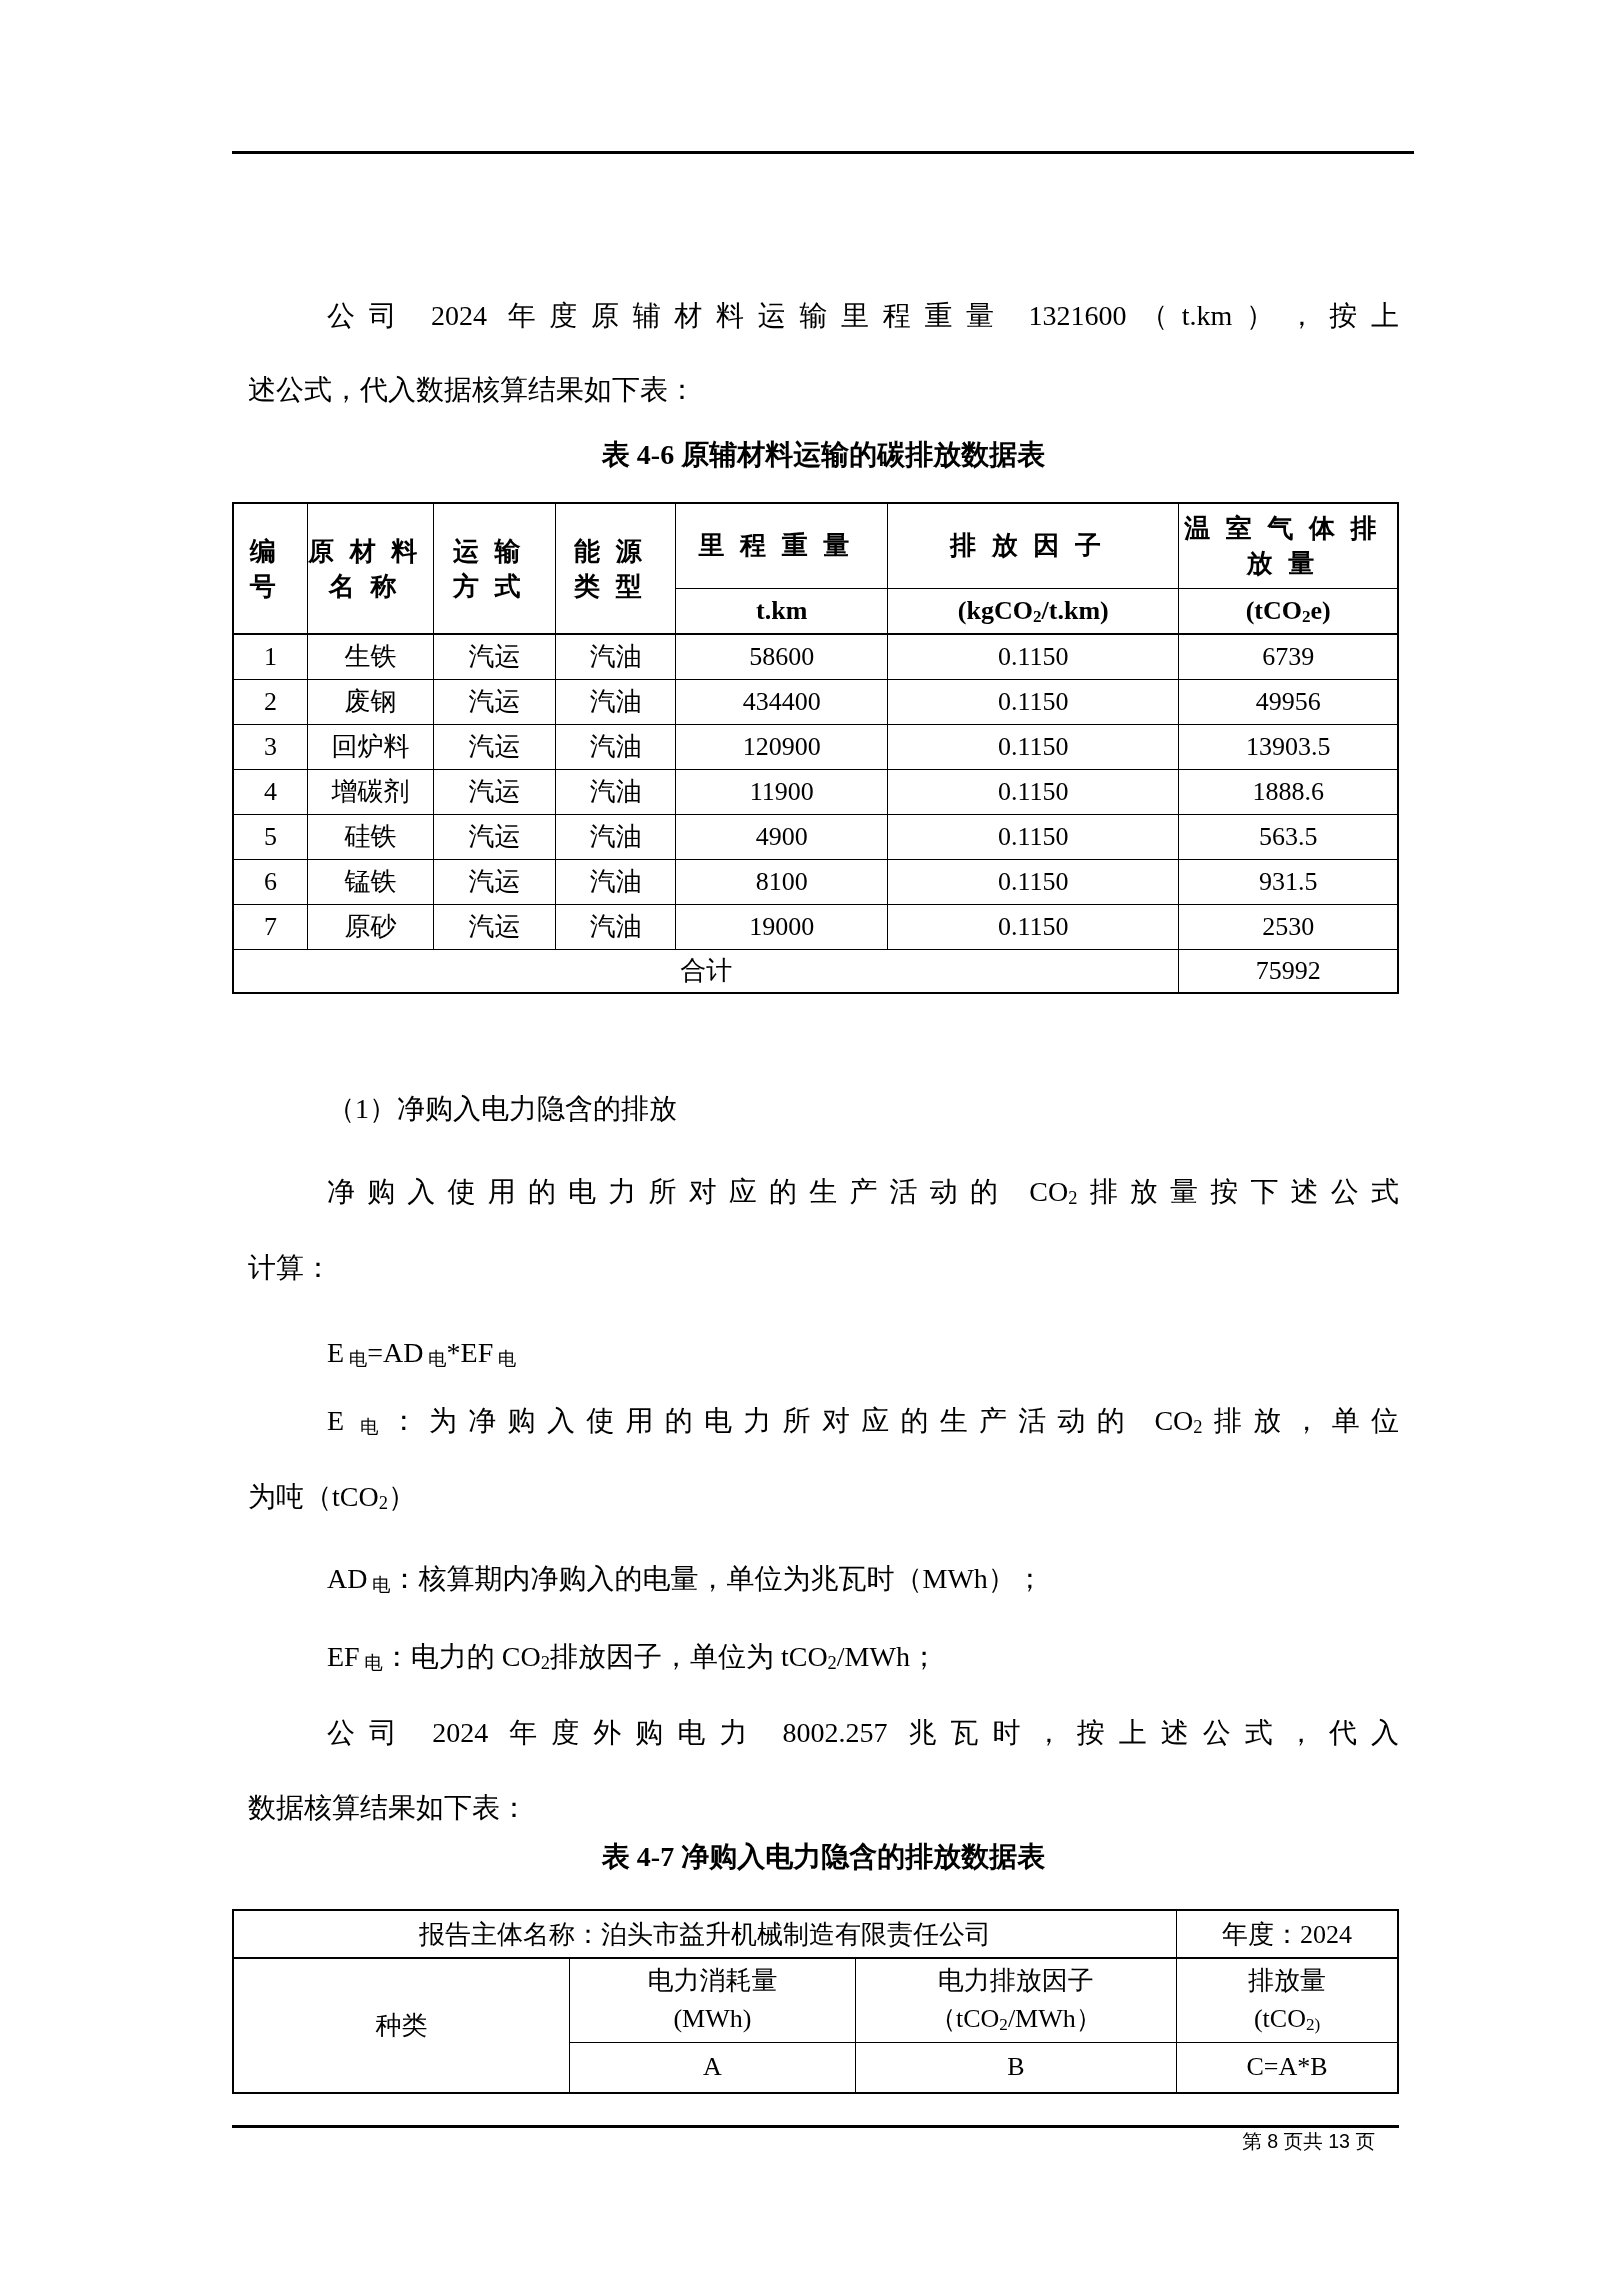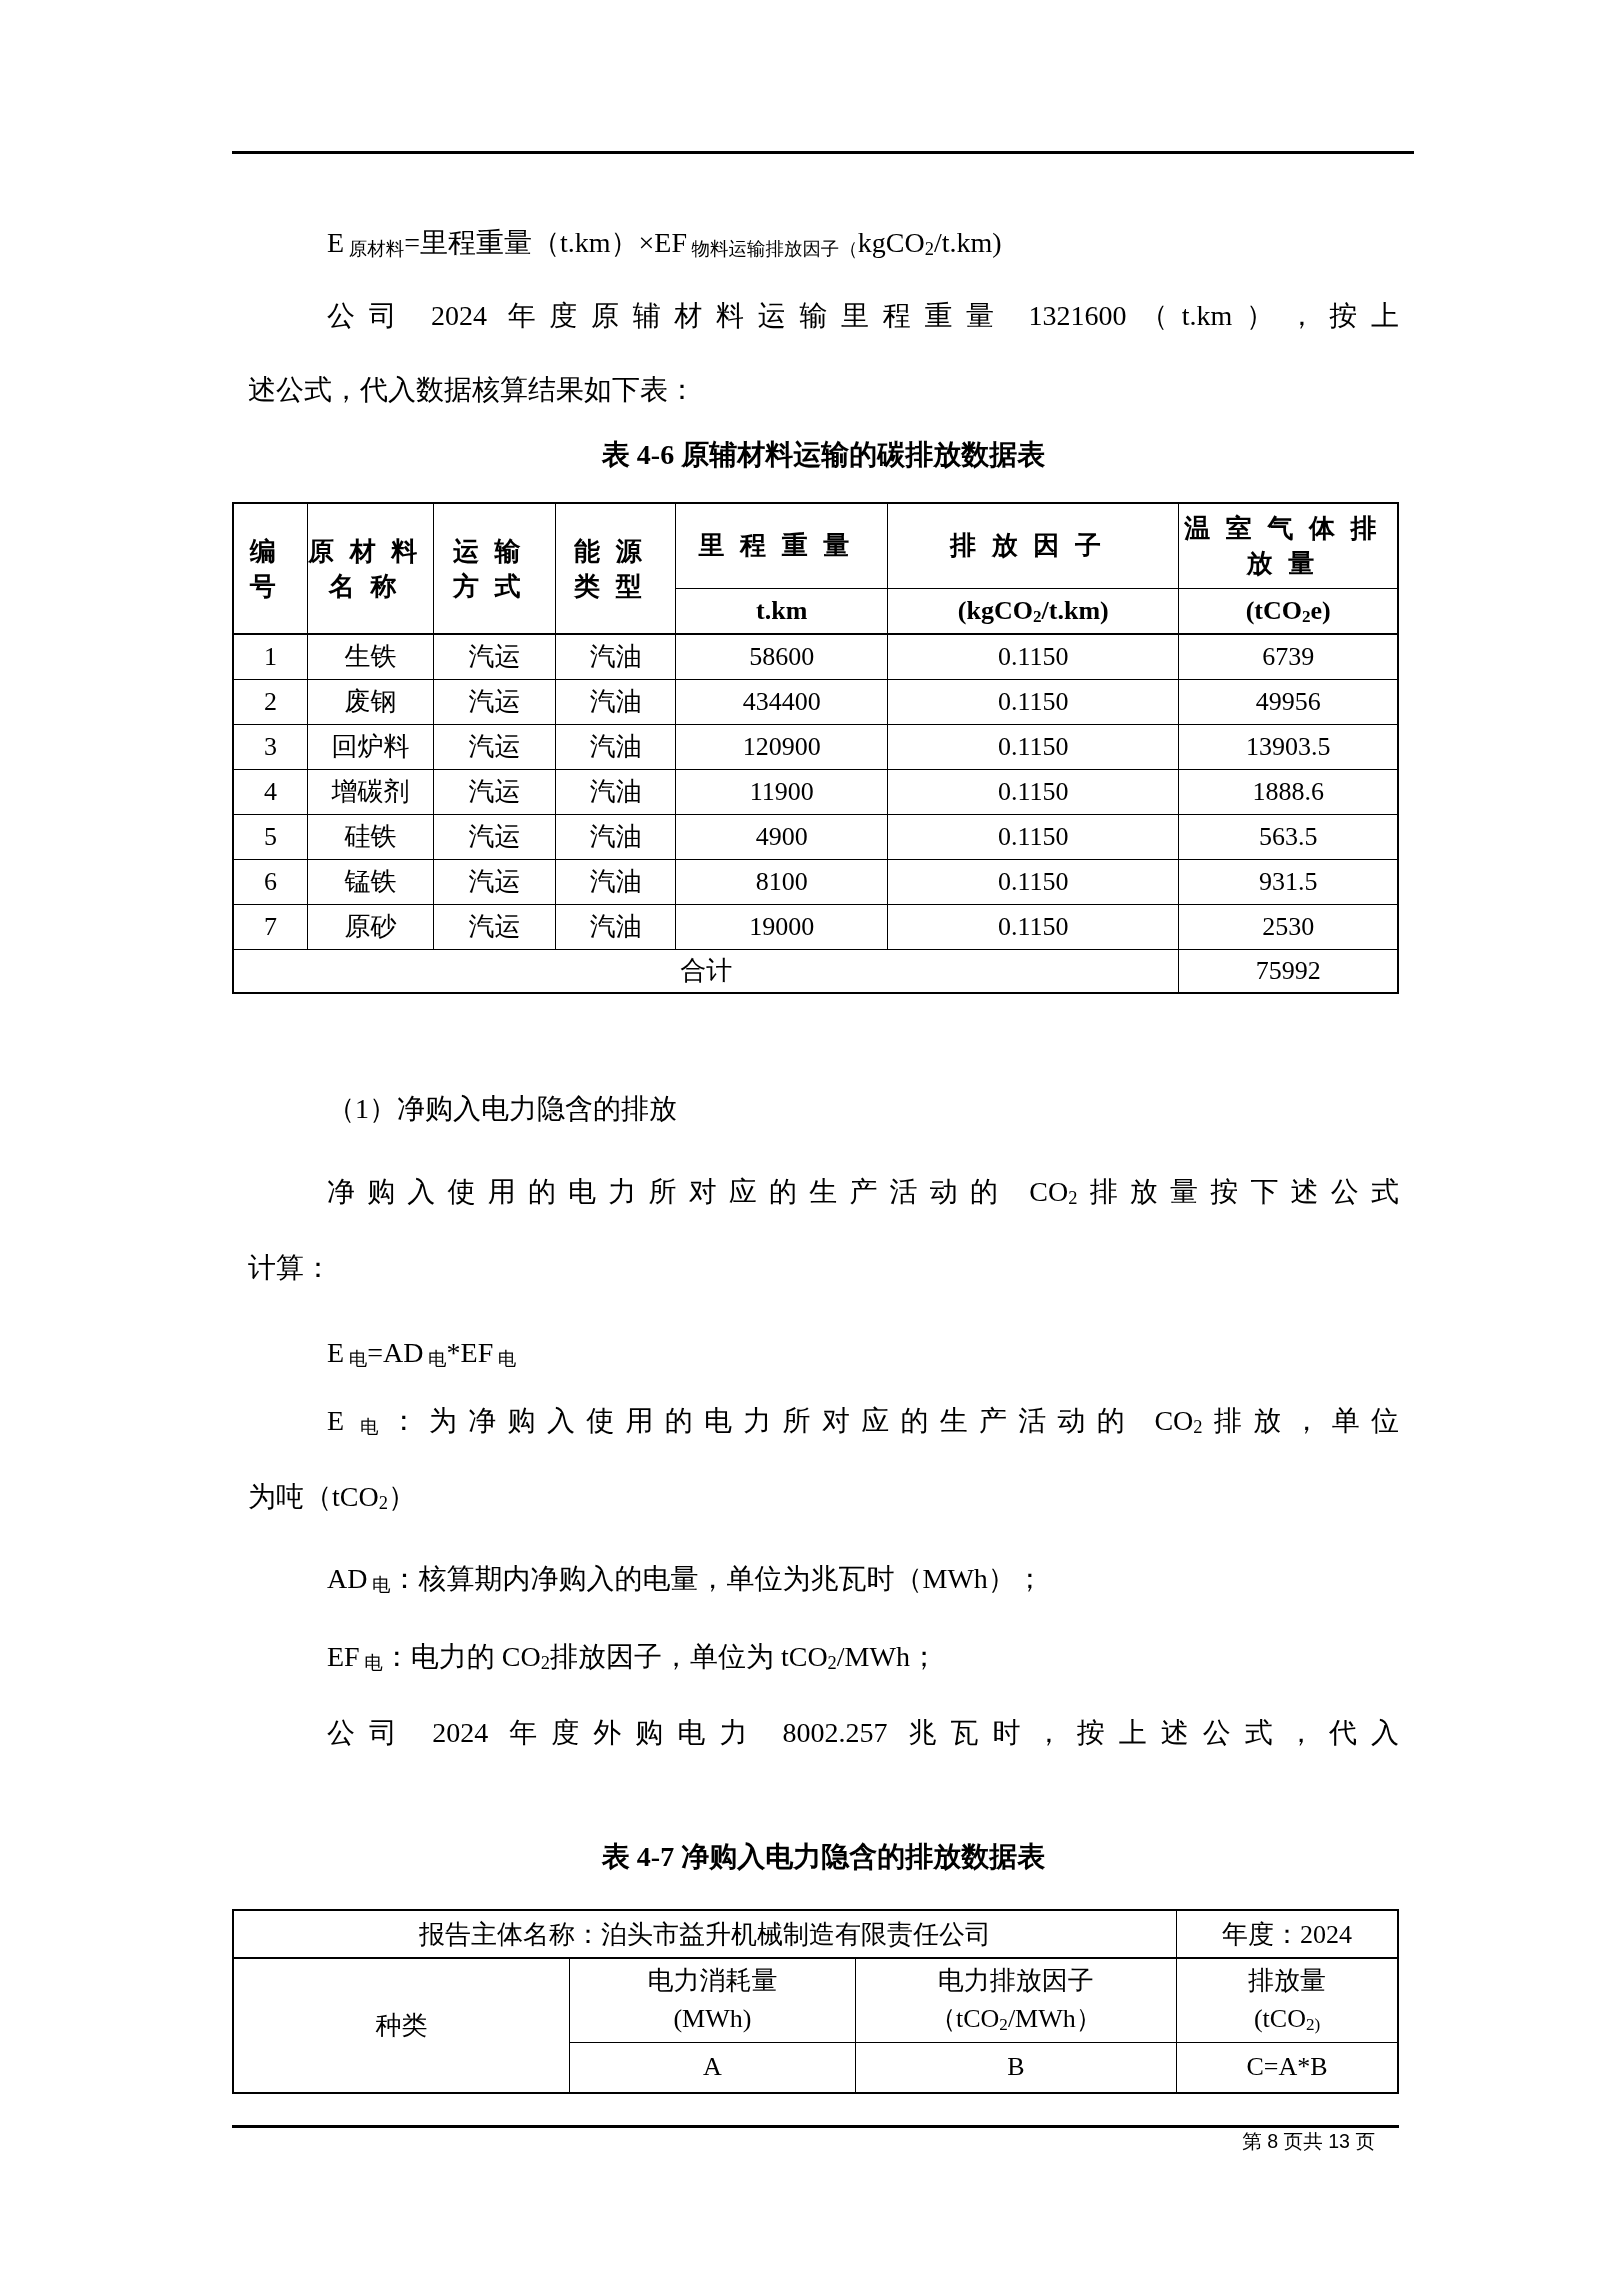--- a/index.html
+++ b/index.html
@@ -72,21 +72,20 @@
     font-family: "Liberation Sans", "DejaVu Sans", sans-serif;
   }
 </style>
 </head>
 <body>
 
 <div class="page">
 
   <div class="rule header-rule"></div>
 
-  <div class="line ind" style="top:221px;">E<sub> 原材料</sub>=里程重量（t.km）×EF<sub> 物料运输排放因子（</sub>kgCO<sub>2</sub>/t.km)</div>
 
   <div class="line ind just" style="top:294px;">公司 2024 年度原辅材料运输里程重量 1321600（t.km），按上</div>
   <div class="line" style="top:368px;">述公式，代入数据核算结果如下表：</div>
 
   <div class="line bold center" style="top:433px;">表 4-6 原辅材料运输的碳排放数据表</div>
 
   <table class="t46">
     <colgroup>
       <col style="width:6.4%">
         <col style="width:10.8%">
@@ -192,20 +191,21 @@
   <div class="line ind" style="top:1331px;">E<sub> 电</sub>=AD<sub> 电</sub>*EF<sub> 电</sub></div>
 
   <div class="line ind just" style="top:1399px;">E<sub> 电</sub>：为净购入使用的电力所对应的生产活动的 CO<sub>2</sub>排放，单位</div>
   <div class="line" style="top:1475px;">为吨（tCO<sub>2</sub>）</div>
 
   <div class="line ind" style="top:1557px;">AD<sub> 电</sub>：核算期内净购入的电量，单位为兆瓦时（MWh）；</div>
 
   <div class="line ind" style="top:1635px;">EF<sub> 电</sub>：电力的 CO<sub>2</sub>排放因子，单位为 tCO<sub>2</sub>/MWh；</div>
 
   <div class="line ind just" style="top:1711px;">公司 2024 年度外购电力 8002.257 兆瓦时，按上述公式，代入</div>
+  <div class="line" style="top:1786px;">数据核算结果如下表：</div>
 
   <div class="line bold center" style="top:1835px;">表 4-7 净购入电力隐含的排放数据表</div>
 
   <table class="t47">
     <colgroup>
       <col style="width:28.9%">
         <col style="width:24.5%">
         <col style="width:27.6%">
         <col style="width:19.0%">
     </colgroup>

